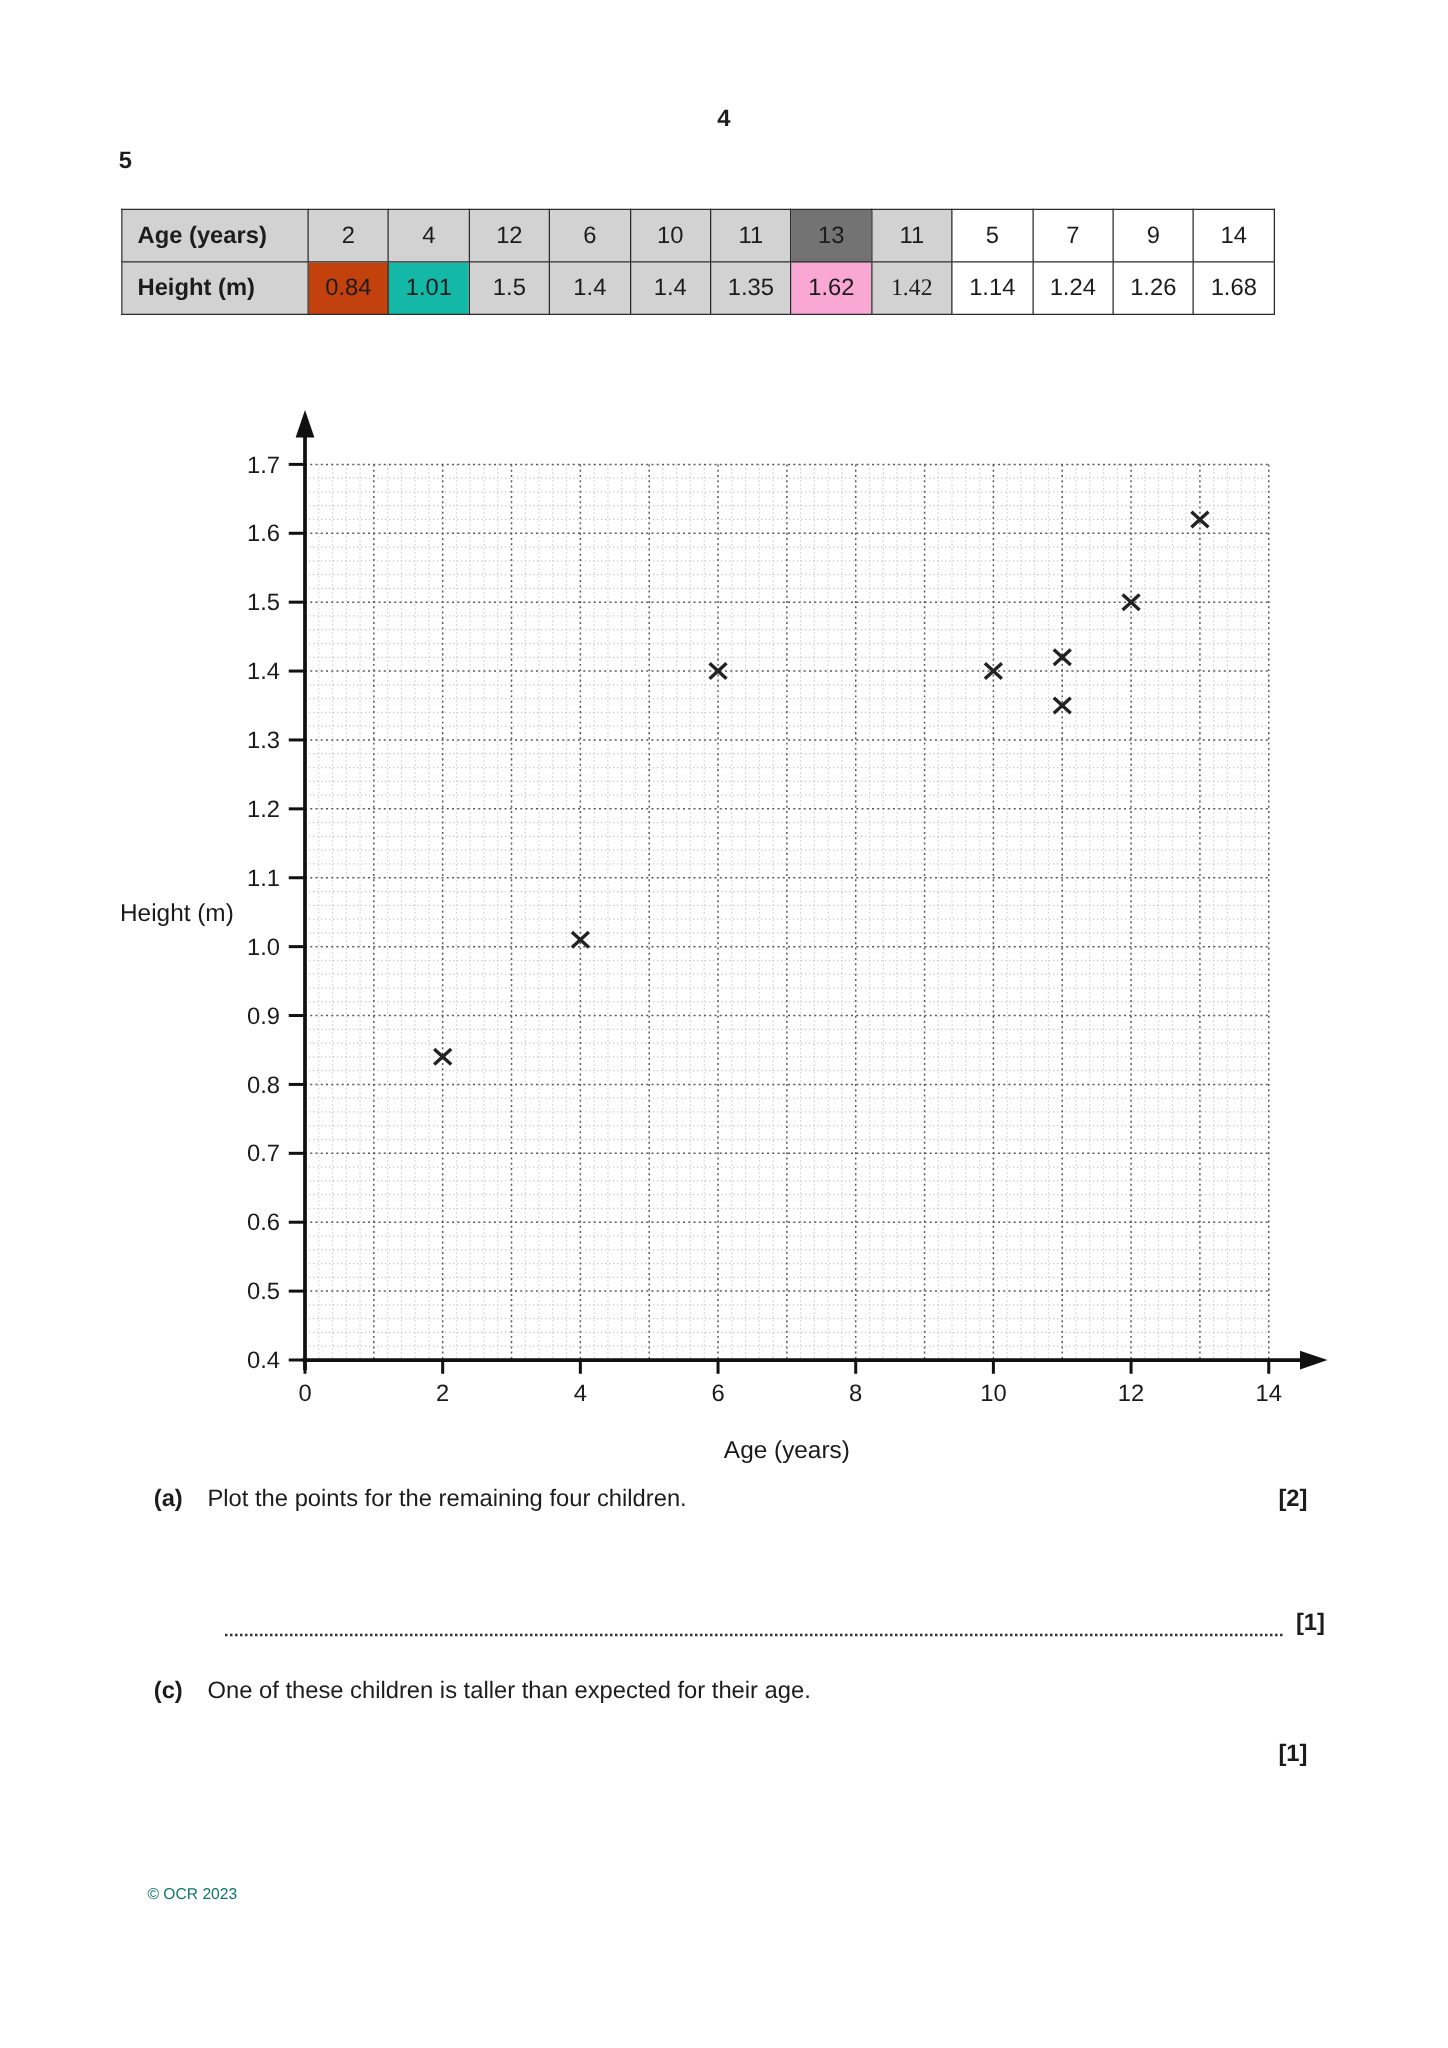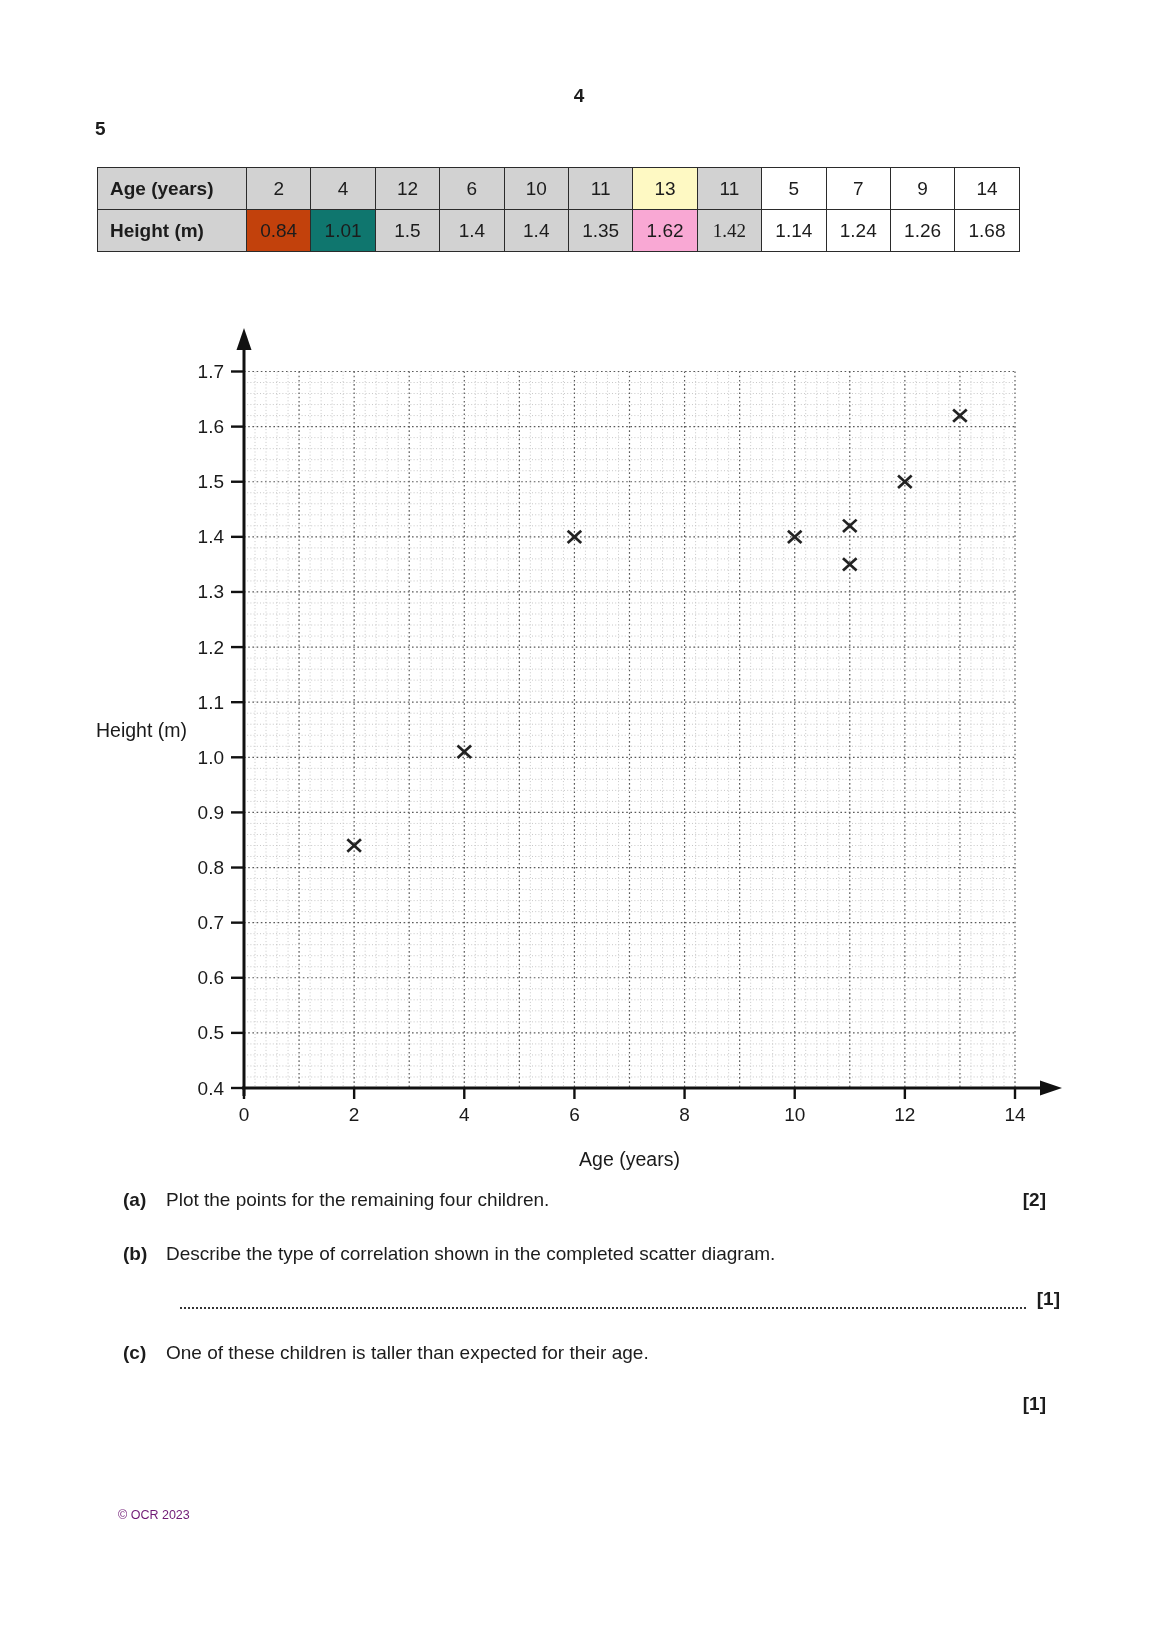--- a/index.html
+++ b/index.html
@@ -27,21 +27,21 @@
   table.datatable td.cell{width:63.4px;}
 
   .part{left:123px;top:0;width:923px;font-size:19px;}
   .plabel{display:inline-block;width:43px;font-weight:bold;}
   .pmarks{position:absolute;right:0;top:0;font-weight:bold;}
   .ansline{
     left:180px;top:1291px;width:846px;height:16px;
     border-bottom:2px dotted #333333;
   }
   .ansmarks{left:1032px;top:1288px;width:28px;text-align:right;font-size:19px;font-weight:bold;}
-  .footer{left:118px;top:1508px;font-size:12.5px;color:#701a75;}
+  .footer{left:118px;top:1508px;font-size:12.5px;color:#0f766e;}
   svg.chart{position:absolute;left:0;top:0;pointer-events:none;}
 </style>
 </head>
 <body>
 
 <div class="page">
 
   <div class="abs pagenum">4</div>
 
   <div class="abs qnum">5</div>
@@ -49,31 +49,31 @@
   <table class="datatable">
     <tbody id="table-body">
         <tr>
           <td class="rowhead" style="background: rgb(210, 210, 210);">Age (years)</td>
           <td class="cell" style="background: rgb(210, 210, 210);">2</td>
           <td class="cell" style="background: rgb(210, 210, 210);">4</td>
           <td class="cell" style="background: rgb(210, 210, 210);">12</td>
           <td class="cell" style="background: rgb(210, 210, 210);">6</td>
           <td class="cell" style="background: rgb(210, 210, 210);">10</td>
           <td class="cell" style="background: rgb(210, 210, 210);">11</td>
-          <td class="cell" style="background: #fef9c3;">13</td>
+          <td class="cell" style="background: #737373;">13</td>
           <td class="cell" style="background: rgb(210, 210, 210);">11</td>
           <td class="cell">5</td>
           <td class="cell">7</td>
           <td class="cell">9</td>
           <td class="cell">14</td>
         </tr>
         <tr>
           <td class="rowhead" style="background: rgb(210, 210, 210);">Height (m)</td>
           <td class="cell" style="background: #c2410c;">0.84</td>
-          <td class="cell" style="background: #0f766e;">1.01</td>
+          <td class="cell" style="background: #14b8a6;">1.01</td>
           <td class="cell" style="background: rgb(210, 210, 210);">1.5</td>
           <td class="cell" style="background: rgb(210, 210, 210);">1.4</td>
           <td class="cell" style="background: rgb(210, 210, 210);">1.4</td>
           <td class="cell" style="background: rgb(210, 210, 210);">1.35</td>
           <td class="cell" style="background: #f9a8d4;">1.62</td>
           <td class="cell" style="background: rgb(210, 210, 210); font-family: Liberation Serif, serif;">1.42</td>
           <td class="cell">1.14</td>
           <td class="cell">1.24</td>
           <td class="cell">1.26</td>
           <td class="cell">1.68</td>
@@ -284,23 +284,20 @@
       <line x1="898.0571428571429" y1="487.93076923076916" x2="911.6571428571428" y2="475.5307692307692" stroke="#222222" stroke-width="2.7"></line>
       <line x1="953.1285714285715" y1="409.3923076923075" x2="966.7285714285714" y2="421.7923076923075" stroke="#222222" stroke-width="2.7"></line>
       <line x1="953.1285714285715" y1="421.7923076923075" x2="966.7285714285714" y2="409.3923076923075" stroke="#222222" stroke-width="2.7"></line>
     </svg>
 
   <div class="abs part" style="top:1189px">
     <span class="plabel">(a)</span><span>Plot the points for the remaining four children.</span>
     <span class="pmarks">[2]</span>
   </div>
 
-  <div class="abs part" style="top:1243px">
-    <span class="plabel">(b)</span><span>Describe the type of correlation shown in the completed scatter diagram.</span>
-  </div>
 
   <div class="abs ansline"></div>
   <div class="abs ansmarks">[1]</div>
 
   <div class="abs part" style="top:1342px">
     <span class="plabel">(c)</span><span>One of these children is taller than expected for their age.</span>
   </div>
 
   <div class="abs part" style="top:1393px">
     <span class="plabel"></span>

